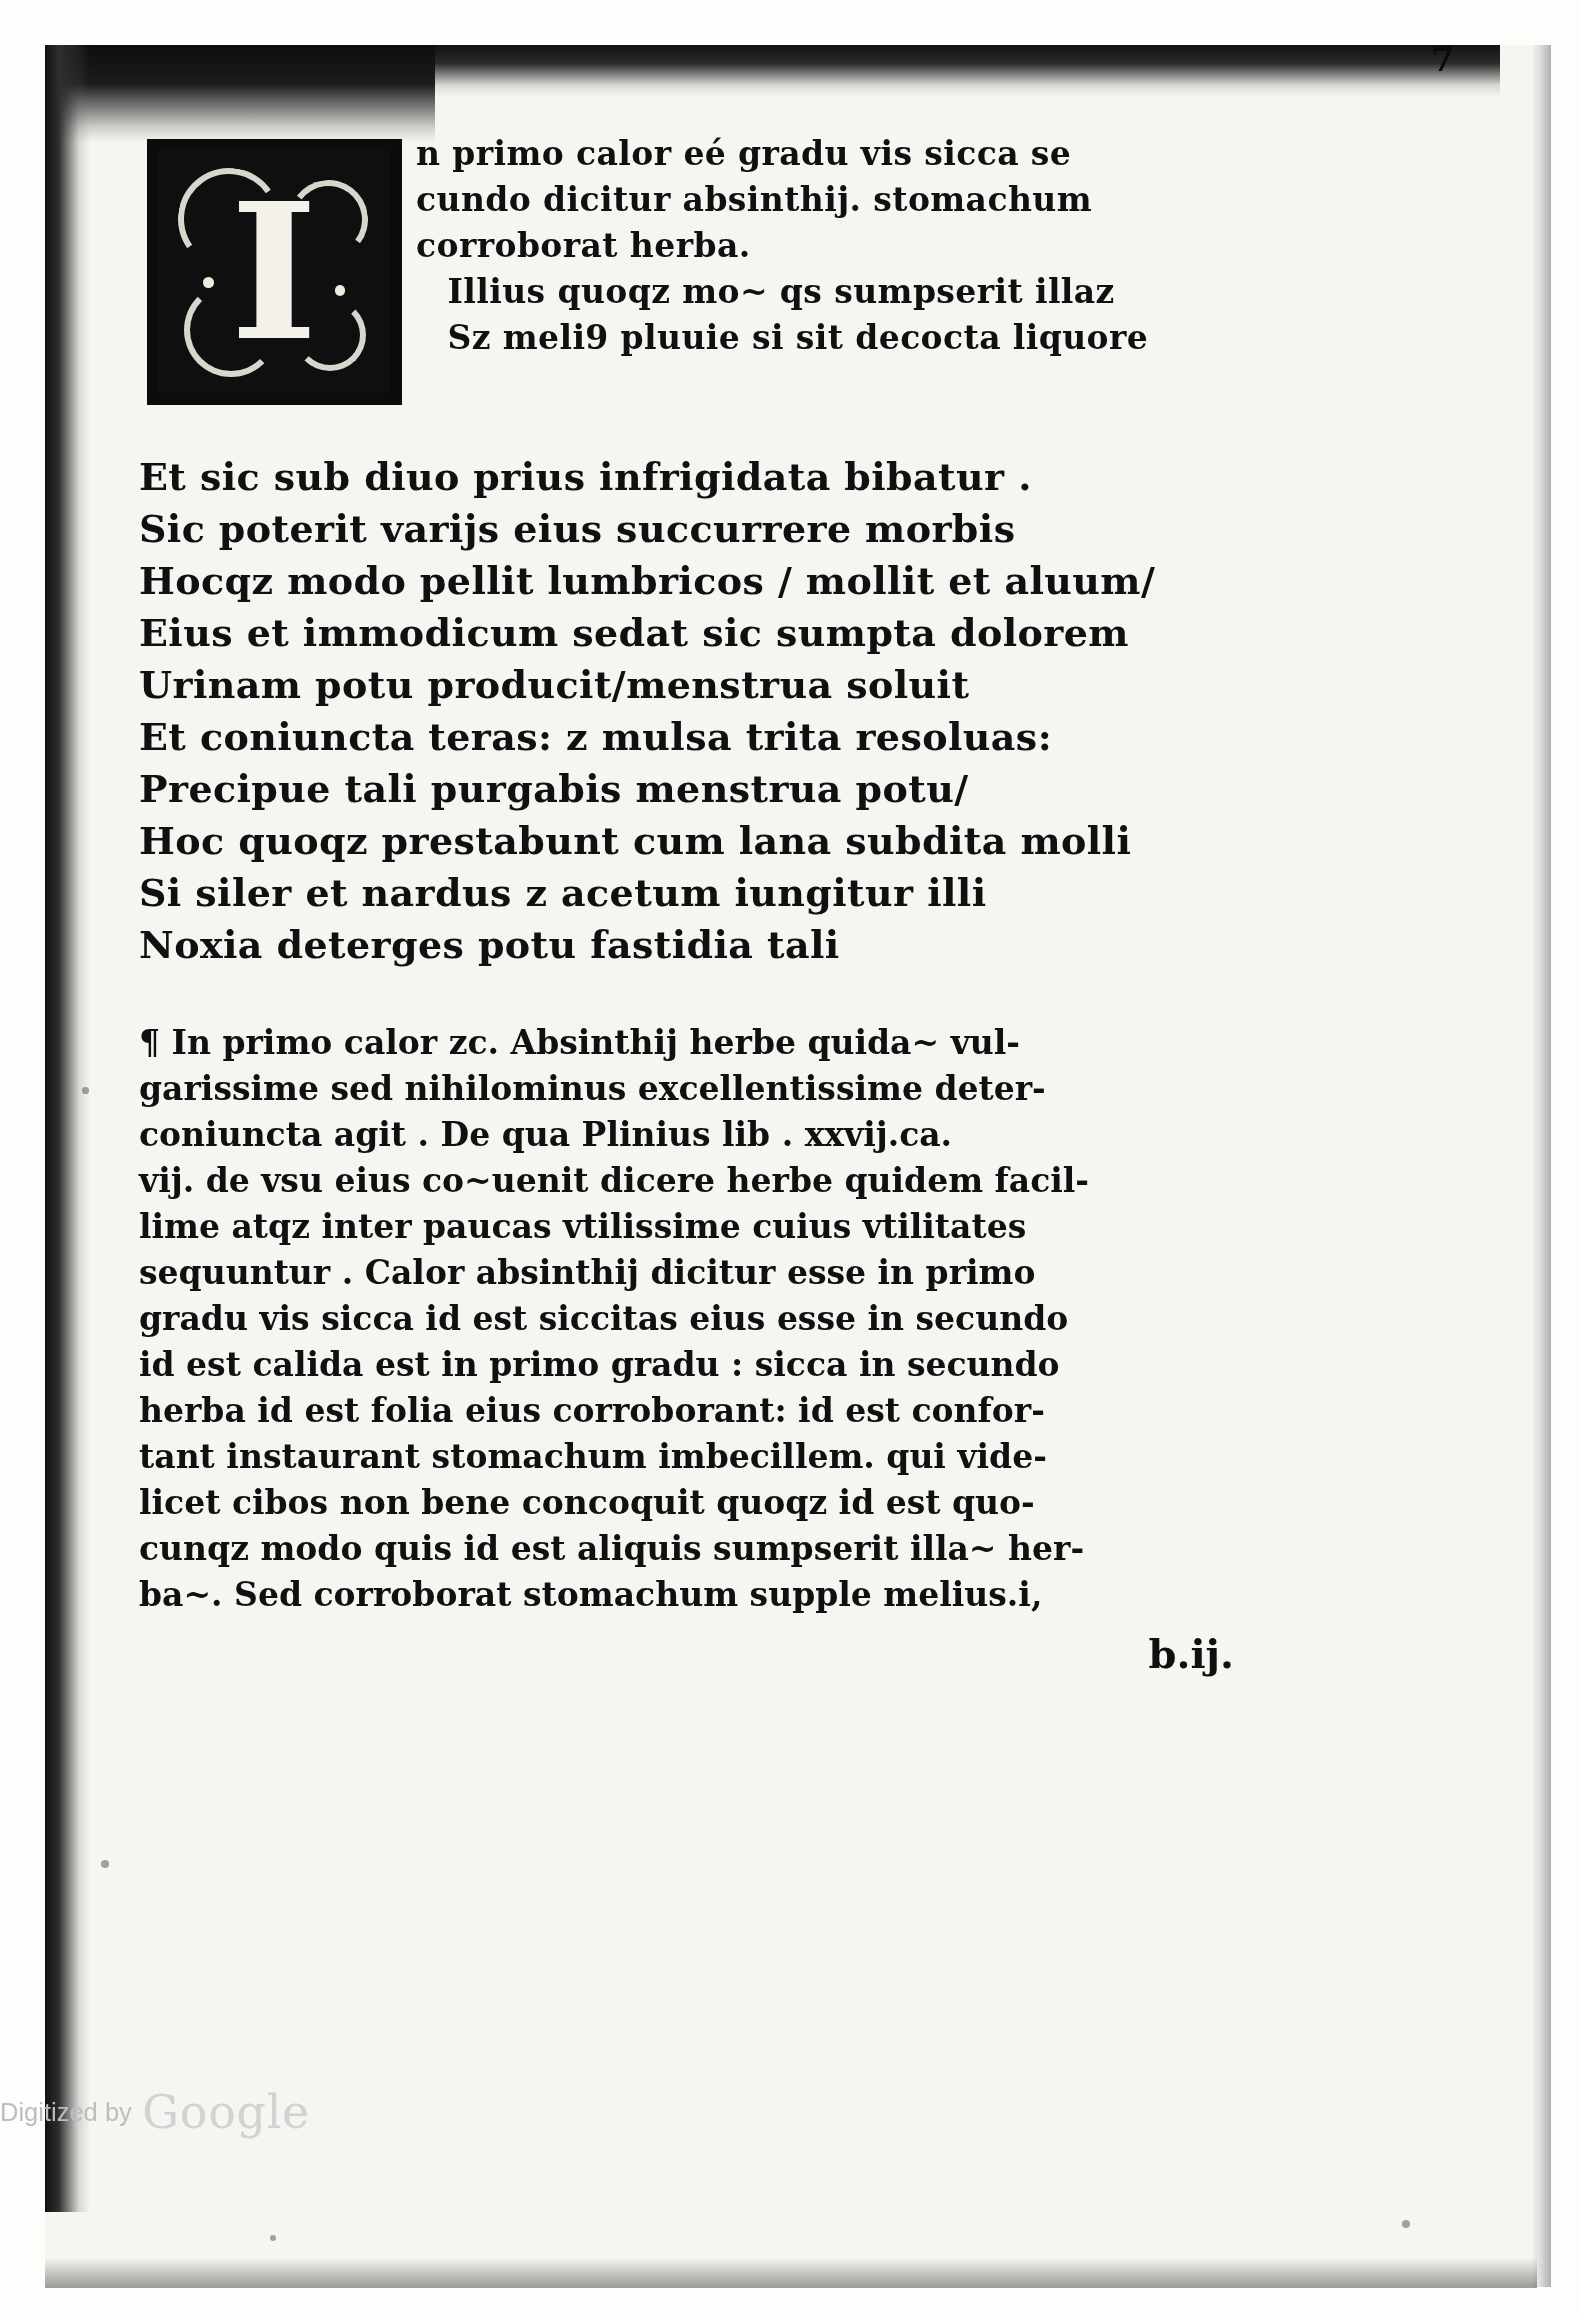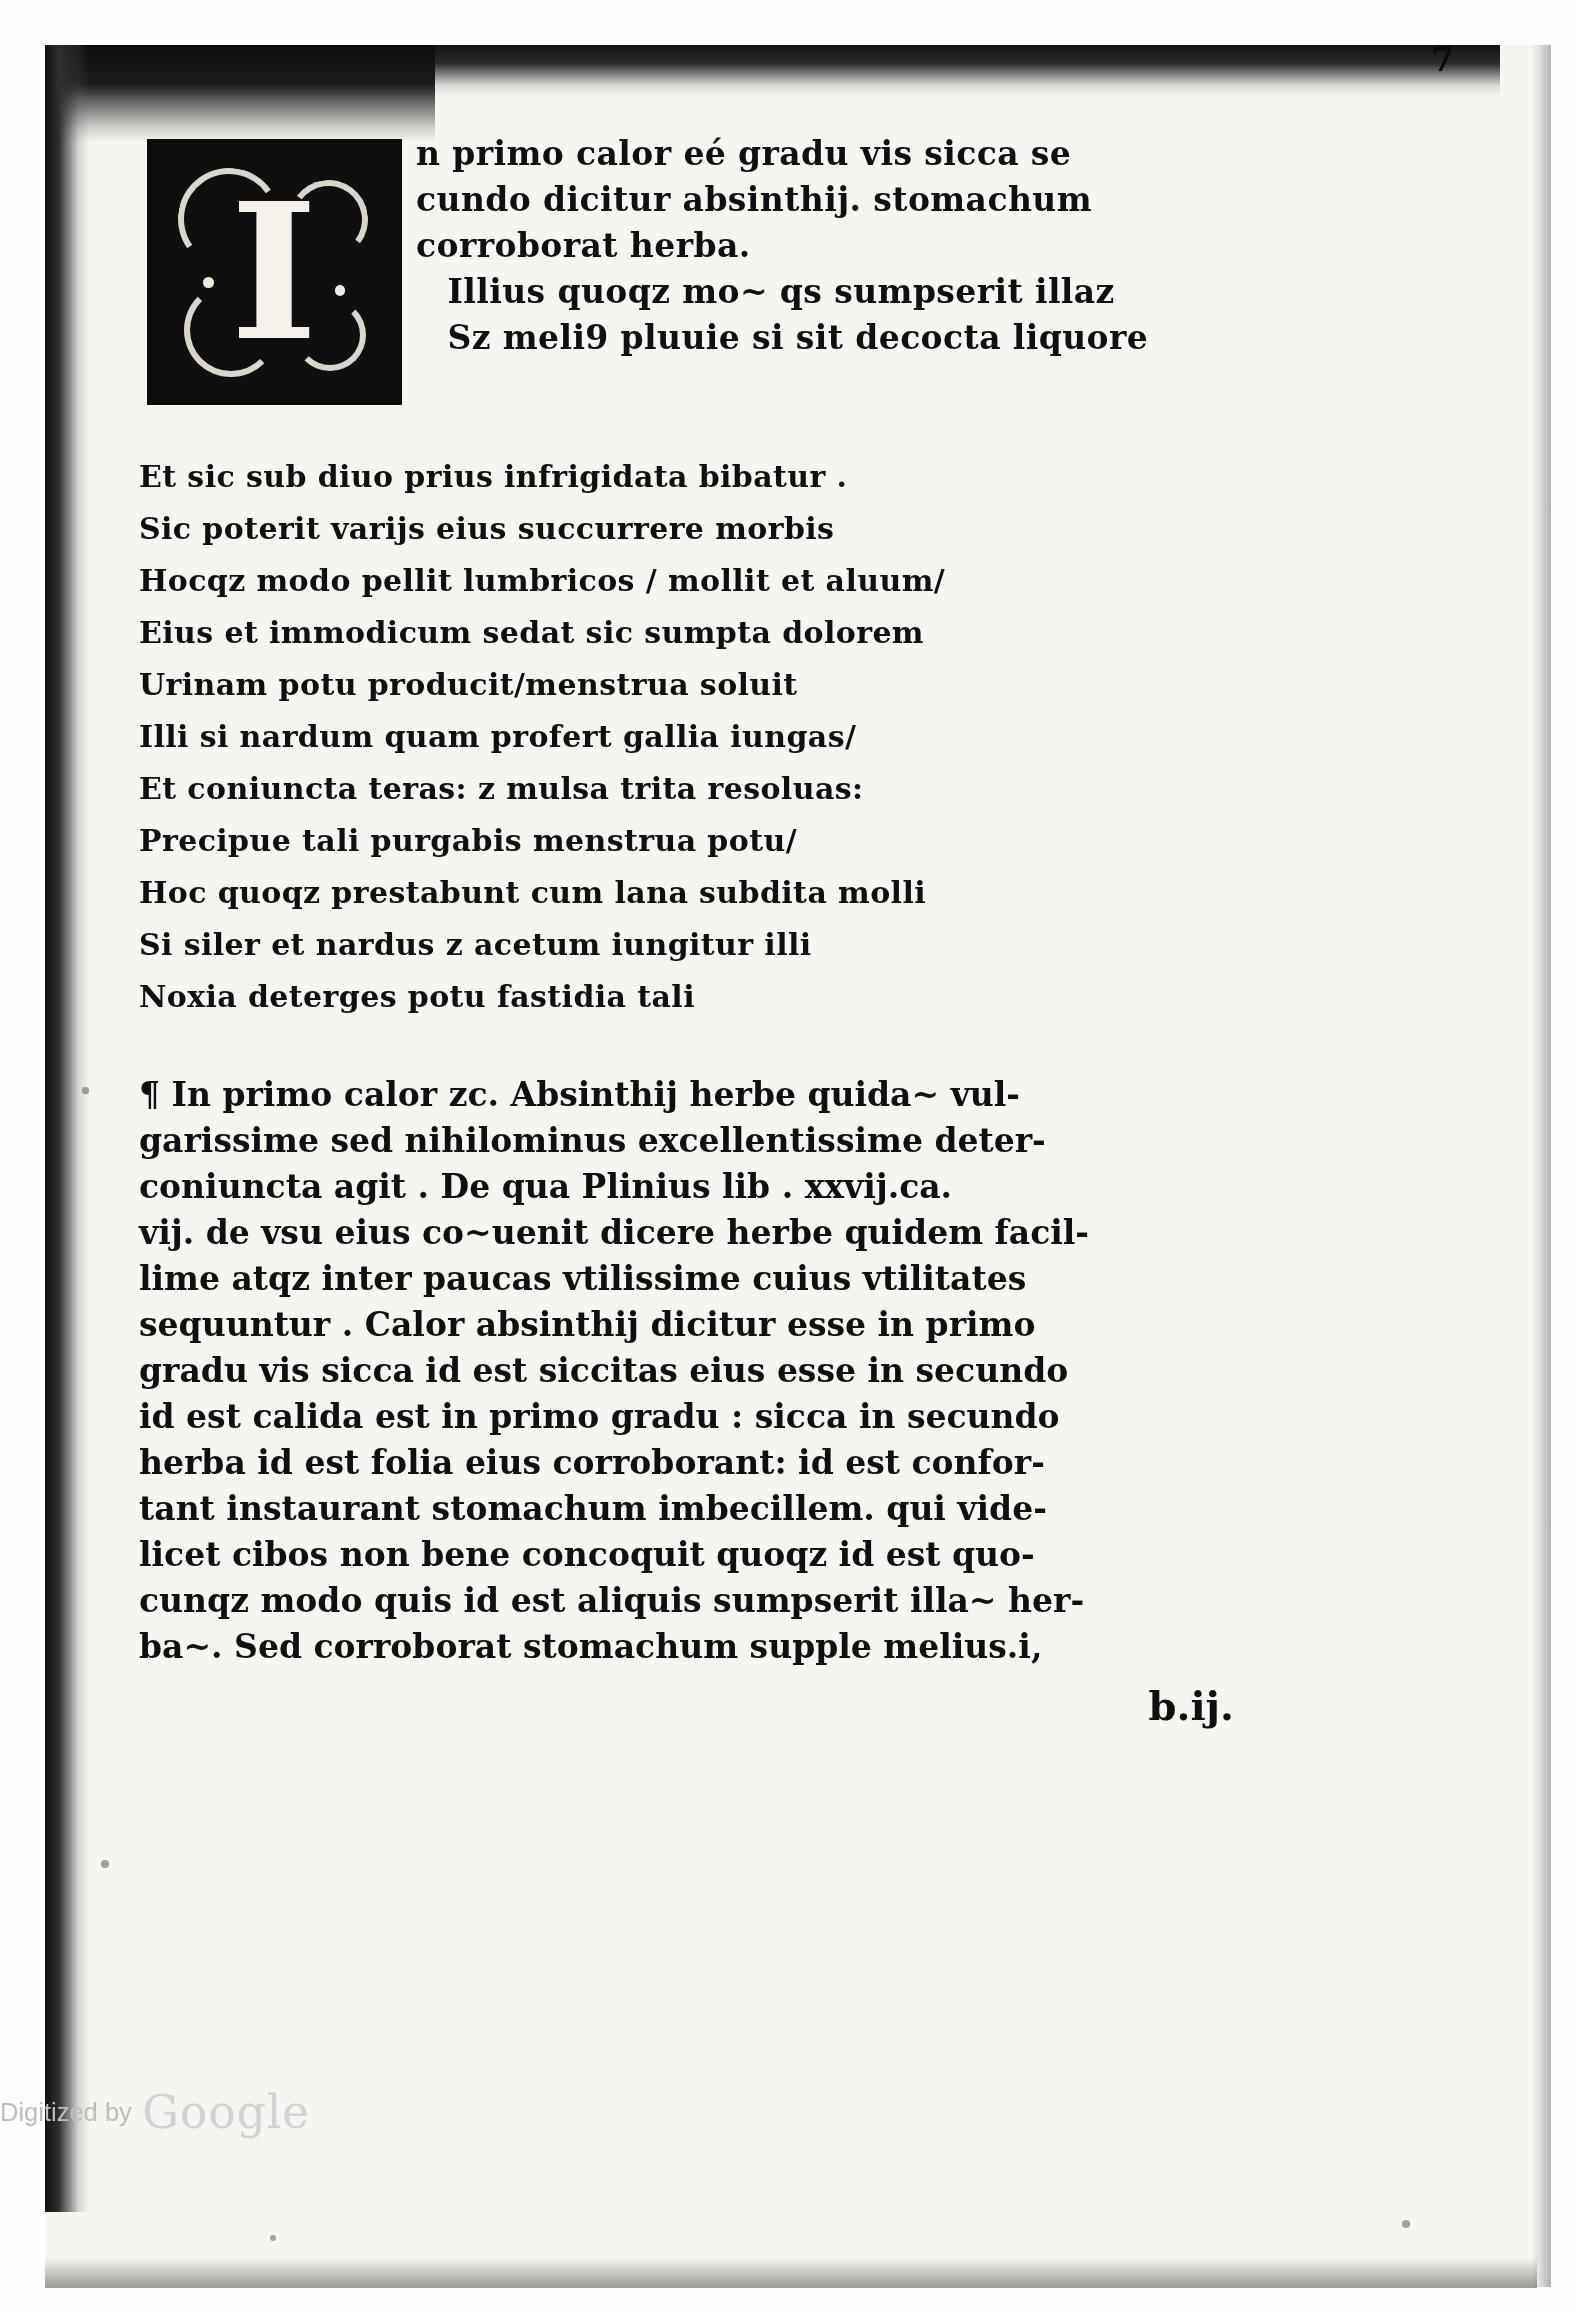--- a/index.html
+++ b/index.html
@@ -155,21 +155,21 @@
     line-height: 45px;
     letter-spacing: 0.4px;
     white-space: nowrap;
     font-weight: 600;
   }
   .verse-indent .line { line-height: 46px; }
   .line.idt { padding-left: 31.5px; }
   .line.big { font-size: 33px; }
 
   .verse-rest { margin-top: 4.5px; }
-  .verse-rest .line { line-height: 52px; font-size: 30px; }
+  .verse-rest .line { line-height: 52px; font-size: 38px; }
 
   .gap { height: 42px; }
 
   
   .prose { margin-top: 7.5px; }
   .prose .pline {
     font-family: "DejaVu Serif", serif;
     color: #101010;
     font-size: 33px;
     line-height: 46px;
@@ -252,21 +252,20 @@
         <div class="line big idt">Sz meli9 pluuie si sit decocta liquore</div>
       </div>
     </div>
 
     <div class="verse-rest">
       <div class="line">Et sic sub diuo prius infrigidata bibatur .</div>
       <div class="line">Sic poterit varijs eius succurrere morbis</div>
       <div class="line">Hocqz modo pellit lumbricos / mollit et aluum/</div>
       <div class="line">Eius et immodicum sedat sic sumpta dolorem</div>
       <div class="line">Urinam potu producit/menstrua soluit</div>
-      <div class="line">Illi si nardum quam profert gallia iungas/</div>
       <div class="line">Et coniuncta teras: z mulsa trita resoluas:</div>
       <div class="line">Precipue tali purgabis menstrua potu/</div>
       <div class="line">Hoc quoqz prestabunt cum lana subdita molli</div>
       <div class="line">Si siler et nardus z acetum iungitur illi</div>
       <div class="line">Noxia deterges potu fastidia tali</div>
     </div>
 
     <div class="gap"></div>
 
     <div class="prose">

